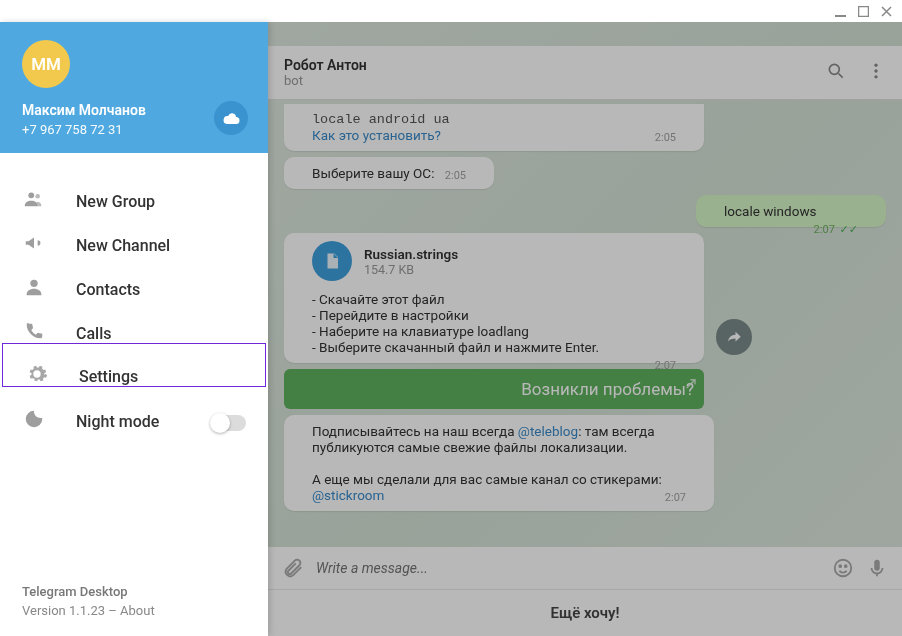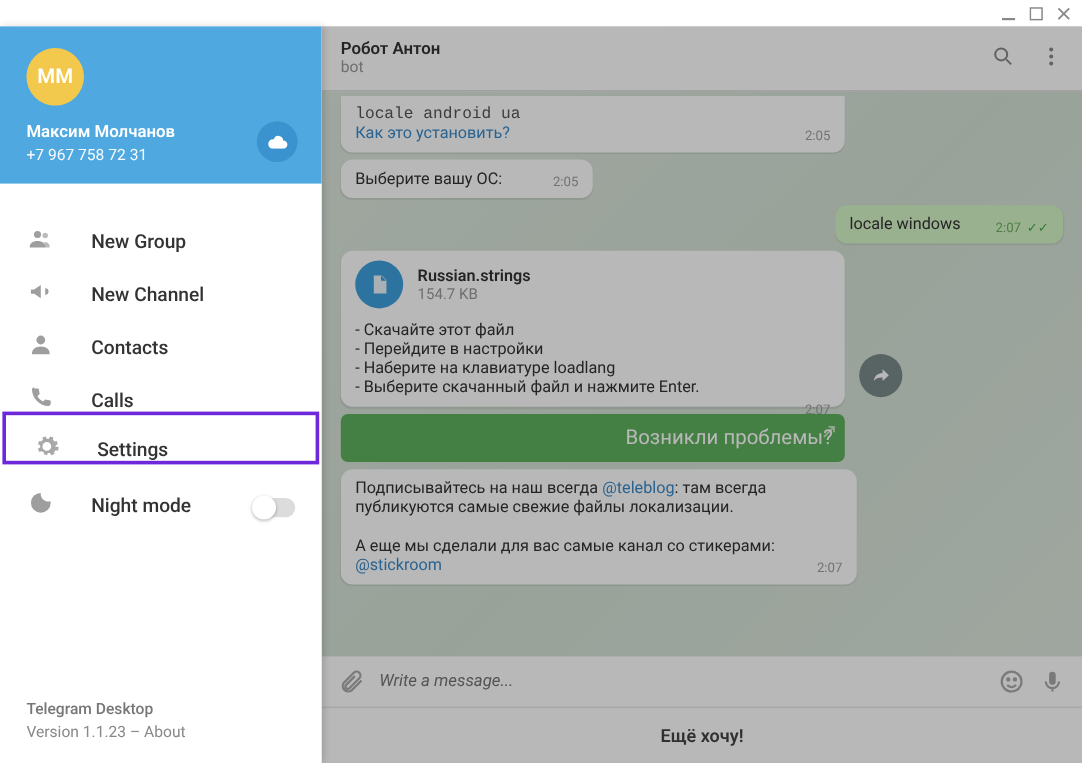--- a/index.html
+++ b/index.html
@@ -15,36 +15,36 @@
 .sidebar { width: 268px; background: #fff; display: flex; flex-direction: column; z-index: 10; box-shadow: 2px 0 6px rgba(0,0,0,0.15); }
 .profile { background: #4fa9e0; padding: 18px 22px 16px; color: #fff; position: relative; }
 .avatar { width: 48px; height: 48px; border-radius: 50%; background: #f2c94c; display: flex; align-items: center; justify-content: center; color: #fff; font-weight: 600; font-size: 17px; margin-bottom: 14px; }
 .profile-name { font-size: 14px; font-weight: 600; margin-bottom: 4px; }
 .profile-phone { font-size: 13px; opacity: 0.95; }
 .cloud-btn { position: absolute; right: 20px; bottom: 18px; width: 34px; height: 34px; border-radius: 50%; background: #3a93ce; display: flex; align-items: center; justify-content: center; }
 
 .menu { flex: 1; padding-top: 14px; }
 .menu-item { display: flex; align-items: flex-end; height: 44px; padding: 0 22px; cursor: pointer; color: #333; font-size: 16px; font-weight: 500; }
 .menu-icon { width: 24px; height: 24px; margin-right: 30px; display: flex; align-items: center; justify-content: center; color: #9e9e9e; }
-.menu-item.highlighted { border: 3px solid #6d28d9; margin: 0 2px; }
+.menu-item.highlighted { border: 1px solid #6d28d9; margin: 0 2px; }
 .toggle { margin-left: auto; width: 34px; height: 16px; border-radius: 8px; background: #dcdcdc; position: relative; }
 .toggle::after { content: ''; position: absolute; left: -2px; top: -2px; width: 20px; height: 20px; border-radius: 50%; background: #fff; box-shadow: 0 1px 3px rgba(0,0,0,0.3); }
 
 .footer { padding: 18px 22px; font-size: 13px; color: #888; }
 .footer-title { font-weight: 500; margin-bottom: 4px; color: #777; }
 
 .chat { flex: 1; display: flex; flex-direction: column; background: #e6ebee; position: relative; }
 .chat-bg { position: absolute; inset: 0; background: linear-gradient(135deg, #d8e6d5 0%, #c8dbc5 50%, #d8e6d5 100%); opacity: 0.6; }
-.chat-header { height: 54px; background: #fff; display: flex; align-items: center; padding: 0 16px; position: relative; z-index: 2; border-bottom: 1px solid #e0e0e0; }
+.chat-header { height: 54px; background: #fff; display: flex; align-items: center; padding: 0 16px; position: relative; z-index: 2; border-bottom: 1px solid #e0e0e0; margin-top: 24px; }
 .chat-title { font-size: 14px; font-weight: 600; color: #333; }
 .chat-subtitle { font-size: 13px; color: #999; }
 .chat-header-actions { margin-left: auto; display: flex; gap: 20px; color: #888; }
 
 .messages { flex: 1; padding: 4px 16px 8px; overflow-y: auto; position: relative; z-index: 2; }
-.bubble { background: #fff; border-radius: 10px; padding: 8px 12px; margin-bottom: 6px; max-width: 420px; font-size: 13.5px; color: #333; position: relative; box-shadow: 0 1px 1px rgba(0,0,0,0.08); }
+.bubble { background: #fff; border-radius: 10px; padding: 8px 28px; margin-bottom: 6px; max-width: 420px; font-size: 13.5px; color: #333; position: relative; box-shadow: 0 1px 1px rgba(0,0,0,0.08); }
 .bubble.out { background: #d5f5c6; margin-left: auto; max-width: 300px; }
 .bubble .time { font-size: 11px; color: #a0a0a0; float: right; margin-left: 10px; margin-top: 4px; }
 .bubble.out .time { color: #6fae5f; }
 .checks { color: #45af55; margin-left: 2px; }
 .code { font-family: "Courier New", monospace; color: #555; }
 .link { color: #3a8ac9; }
 .file-row { display: flex; gap: 12px; align-items: center; margin-bottom: 10px; }
 .file-icon { width: 40px; height: 40px; border-radius: 50%; background: #3fa0dd; display: flex; align-items: center; justify-content: center; color: #fff; }
 .file-name { font-weight: 600; font-size: 13.5px; }
 .file-size { font-size: 12.5px; color: #999; }

